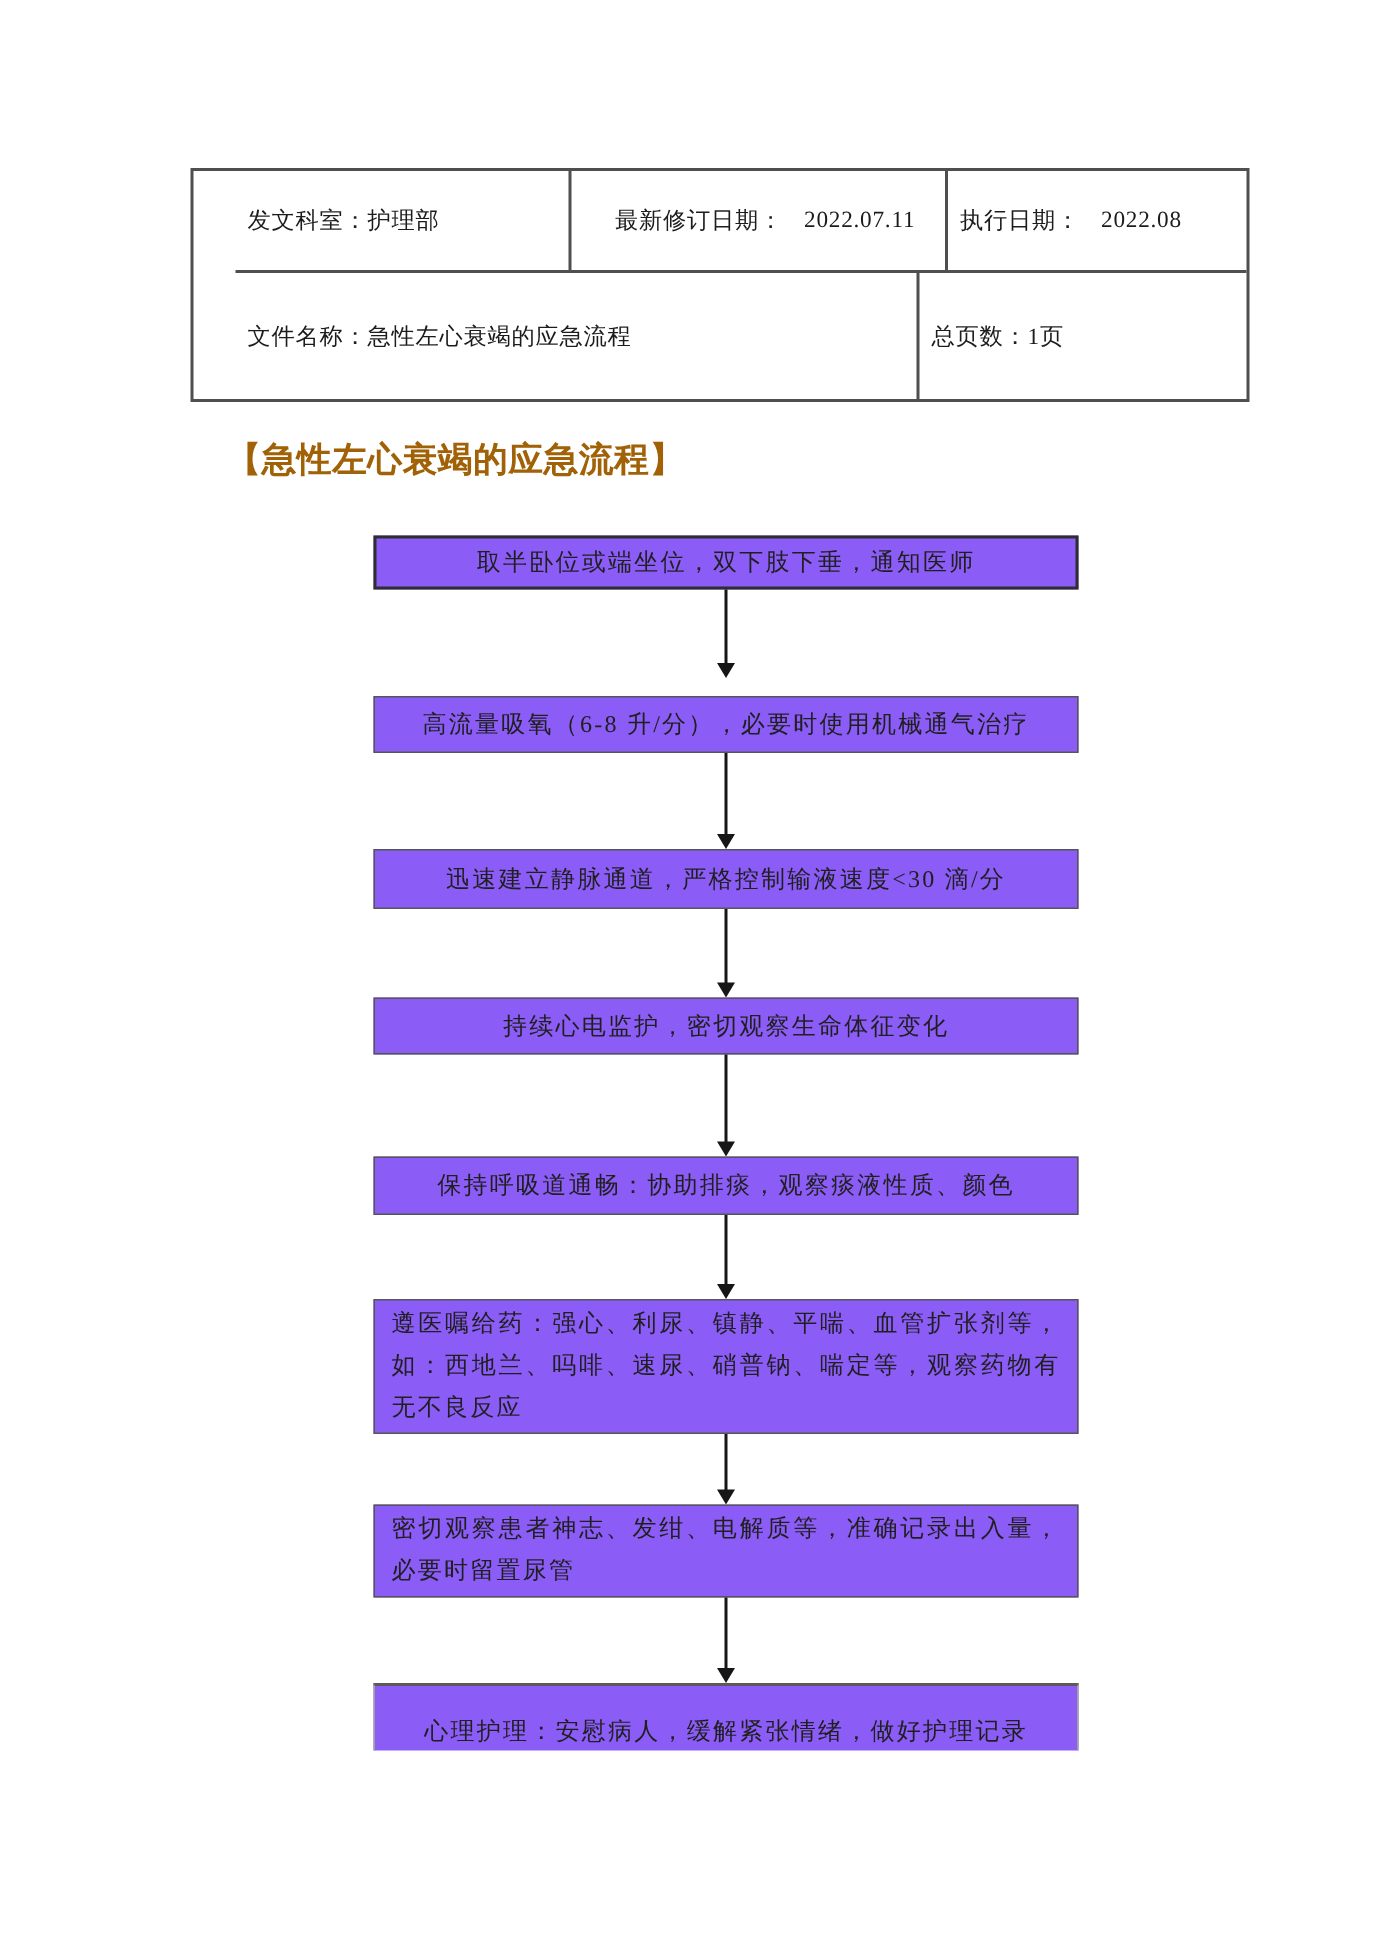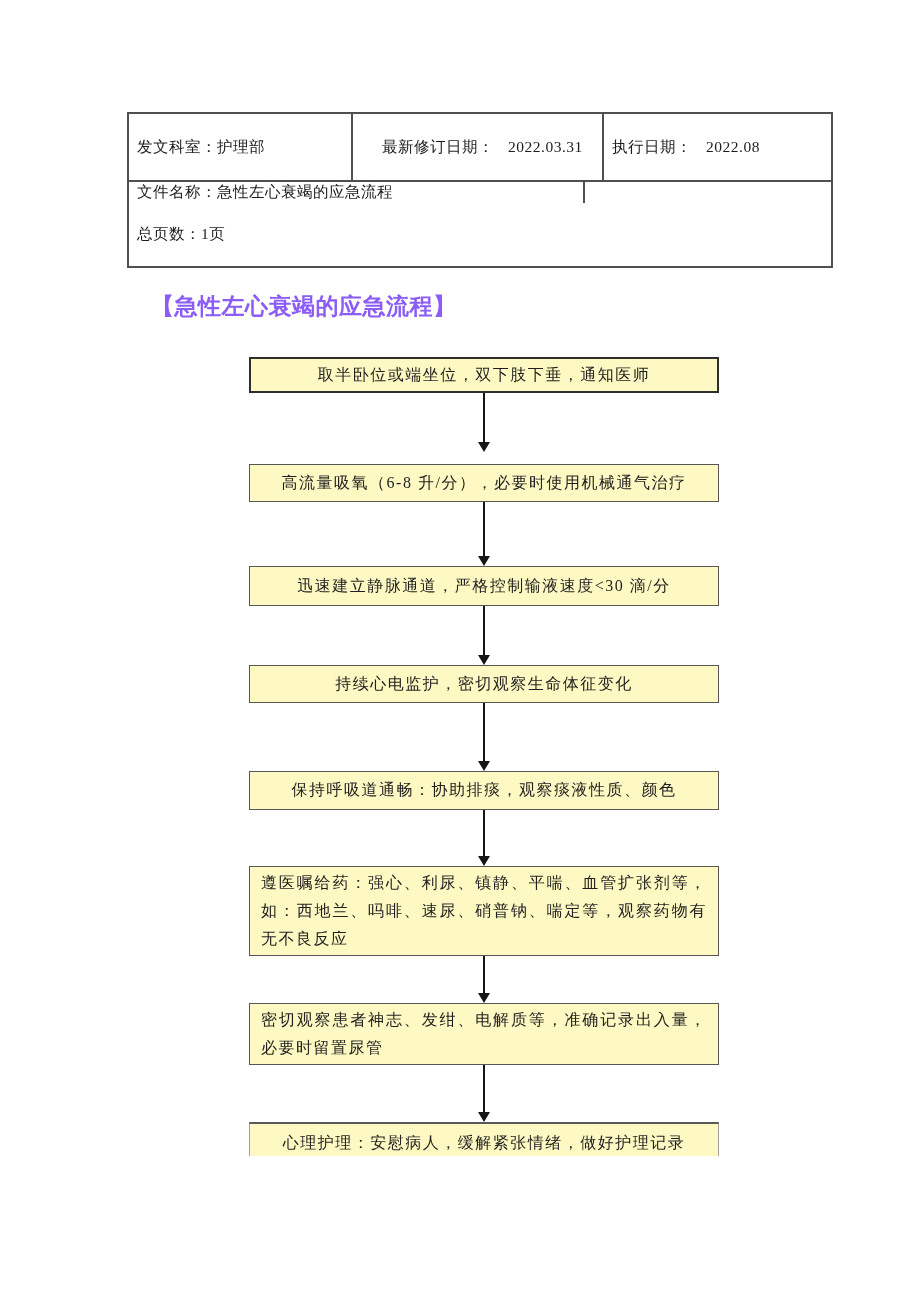--- a/index.html
+++ b/index.html
@@ -3,64 +3,64 @@
 <meta charset="utf-8">
 <style>
   html,body{margin:0;padding:0;background:#ffffff;}
   .page{
     position:relative;width:920px;height:1301px;background:#ffffff;overflow:hidden;
     font-family:"Liberation Serif","DejaVu Serif",serif;color:#212121;
   }
   
   .doc-table{
     position:absolute;left:127px;top:112px;width:706px;
-    border:2px solid #4f4f4f;box-sizing:border-box;background:#ffffff;
+    border:2px solid #4f4f4f;box-sizing:border-box;background:#ffffff;padding-left:28px;
   }
   .tr{display:flex;}
   .tr1{height:66px;border-bottom:2px solid #4f4f4f;}
-  .tr2{height:84px;flex-direction:column;}
+  .tr2{height:84px;}
   .td{
     display:flex;align-items:center;box-sizing:border-box;
     padding-left:8px;padding-right:4px;font-size:15.5px;letter-spacing:0.5px;color:#1c1c1c;
   }
   .td1{width:224px;border-right:2px solid #4f4f4f;}
   .td2{width:230px;border-right:2px solid #4f4f4f;margin-left:21px;}
   .td12{width:456px;border-right:2px solid #4f4f4f;}
   .td3{flex:1;border-radius:17px;}
   .val{margin-left:14px;}
   
   .title{
     position:absolute;left:151px;top:291px;margin:0;
     font-family:"Liberation Sans","DejaVu Sans",sans-serif;
-    font-size:23px;font-weight:bold;color:#8b5cf6;letter-spacing:0.5px;
+    font-size:23px;font-weight:bold;color:#a16207;letter-spacing:0.5px;
   }
   
   .flow{
     position:absolute;left:249px;top:357px;width:470px;
     display:flex;flex-direction:column;align-items:stretch;
   }
   .fbox{
-    box-sizing:border-box;border:1px solid #565656;background:#fef9c3;
+    box-sizing:border-box;border:1px solid #565656;background:#8b5cf6;
     font-size:16px;letter-spacing:1.5px;color:#1f1f1f;
     display:flex;align-items:center;justify-content:center;text-align:center;
     padding:2px 8px;
   }
   .b1{border-width:2px;border-color:#2e2e2e;min-height:36px;}
   .b2{min-height:38px;margin-top:12px;}
   .b3{min-height:40px;}
   .b4{min-height:38px;}
   .b5{min-height:39px;}
   .multi{
     display:block;text-align:justify;text-align-last:left;
     line-height:28px;padding:2px 11px;
   }
   .open-final{
     border:none;border-top:2px solid #5a5a5a;
     border-left:1px solid #9f9f9f;border-right:1px solid #9f9f9f;
-    min-height:34px;align-items:flex-start;padding-top:9px;
+    min-height:34px;align-items:flex-start;padding-top:20px;
   }
   .arrow{
     display:flex;flex-direction:column;align-items:center;
     width:100%;
   }
   .arrow i{display:block;font-style:normal;}
   .arrow .shaft{width:2px;flex:1;background:#161616;}
   .arrow .head{
     width:0;height:0;margin-top:-1px;
     border-left:6px solid transparent;border-right:6px solid transparent;
@@ -72,21 +72,21 @@
 
 <div class="page">
 
   <div class="doc-table">
     <div class="tr tr1">
       <div class="td td1">
         <span>发文科室：护理部</span>
       </div>
       <div class="td td2">
         <span>最新修订日期：</span>
-        <span class="val">2022.03.31</span>
+        <span class="val">2022.07.11</span>
       </div>
       <div class="td td3">
         <span>执行日期：</span>
         <span class="val">2022.08</span>
       </div>
     </div>
     <div class="tr tr2">
       <div class="td td12">
         <span>文件名称：急性左心衰竭的应急流程</span>
       </div>

